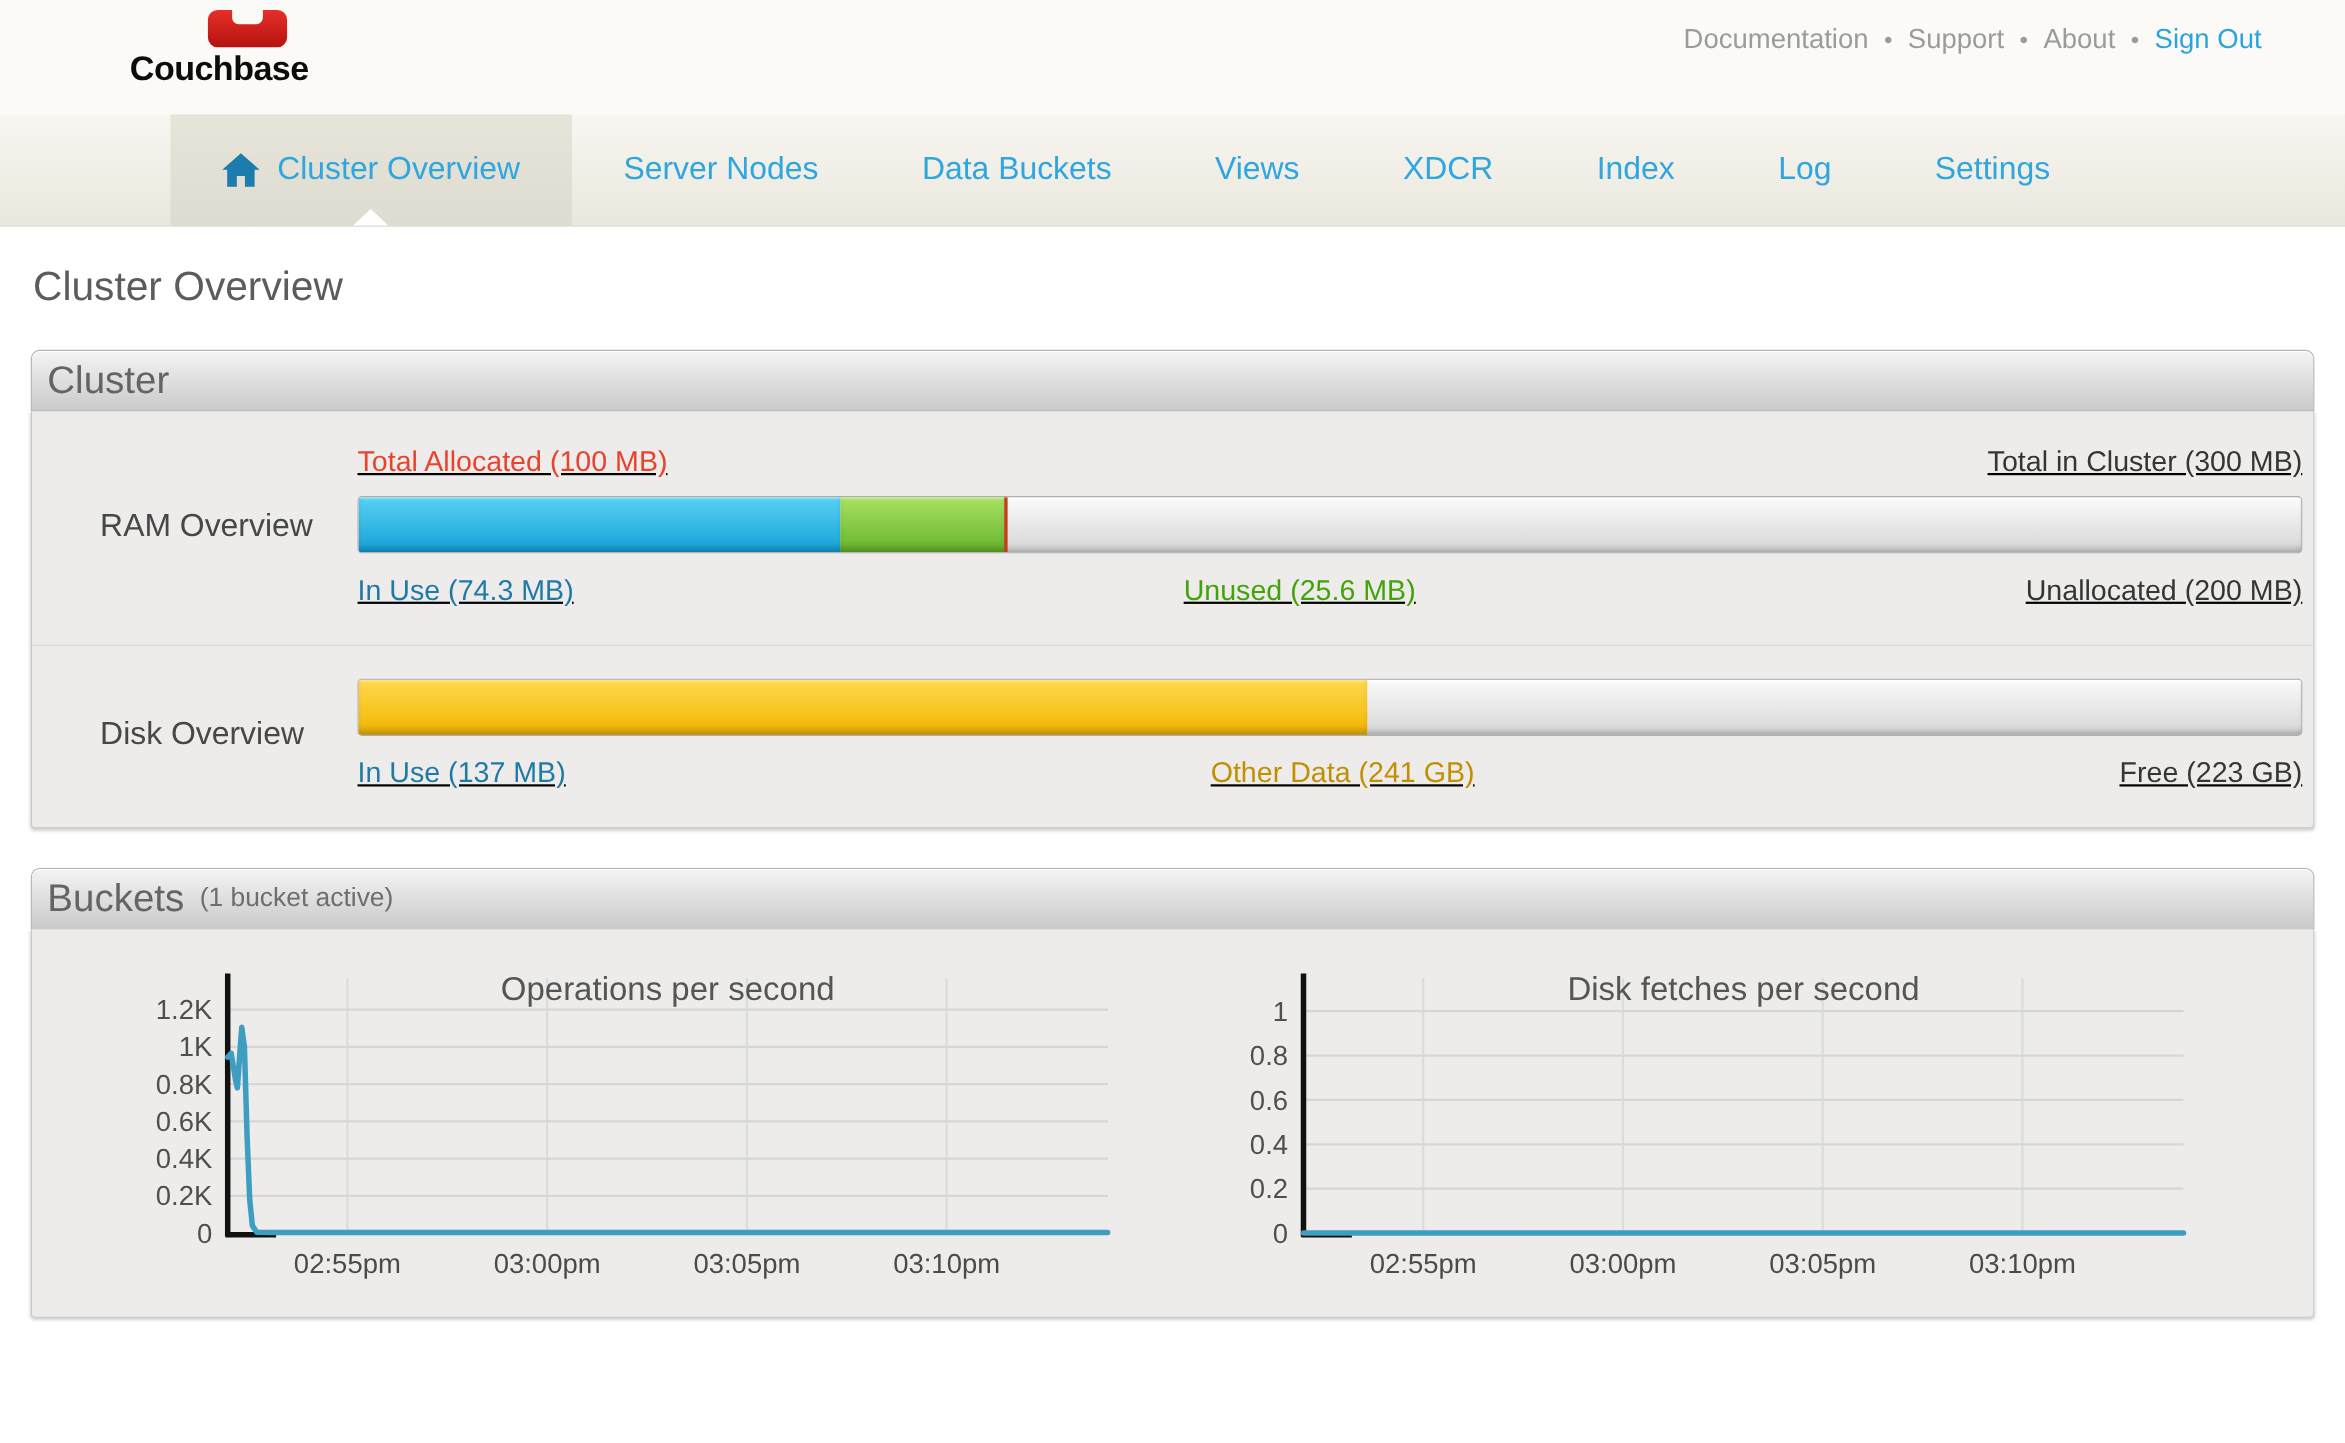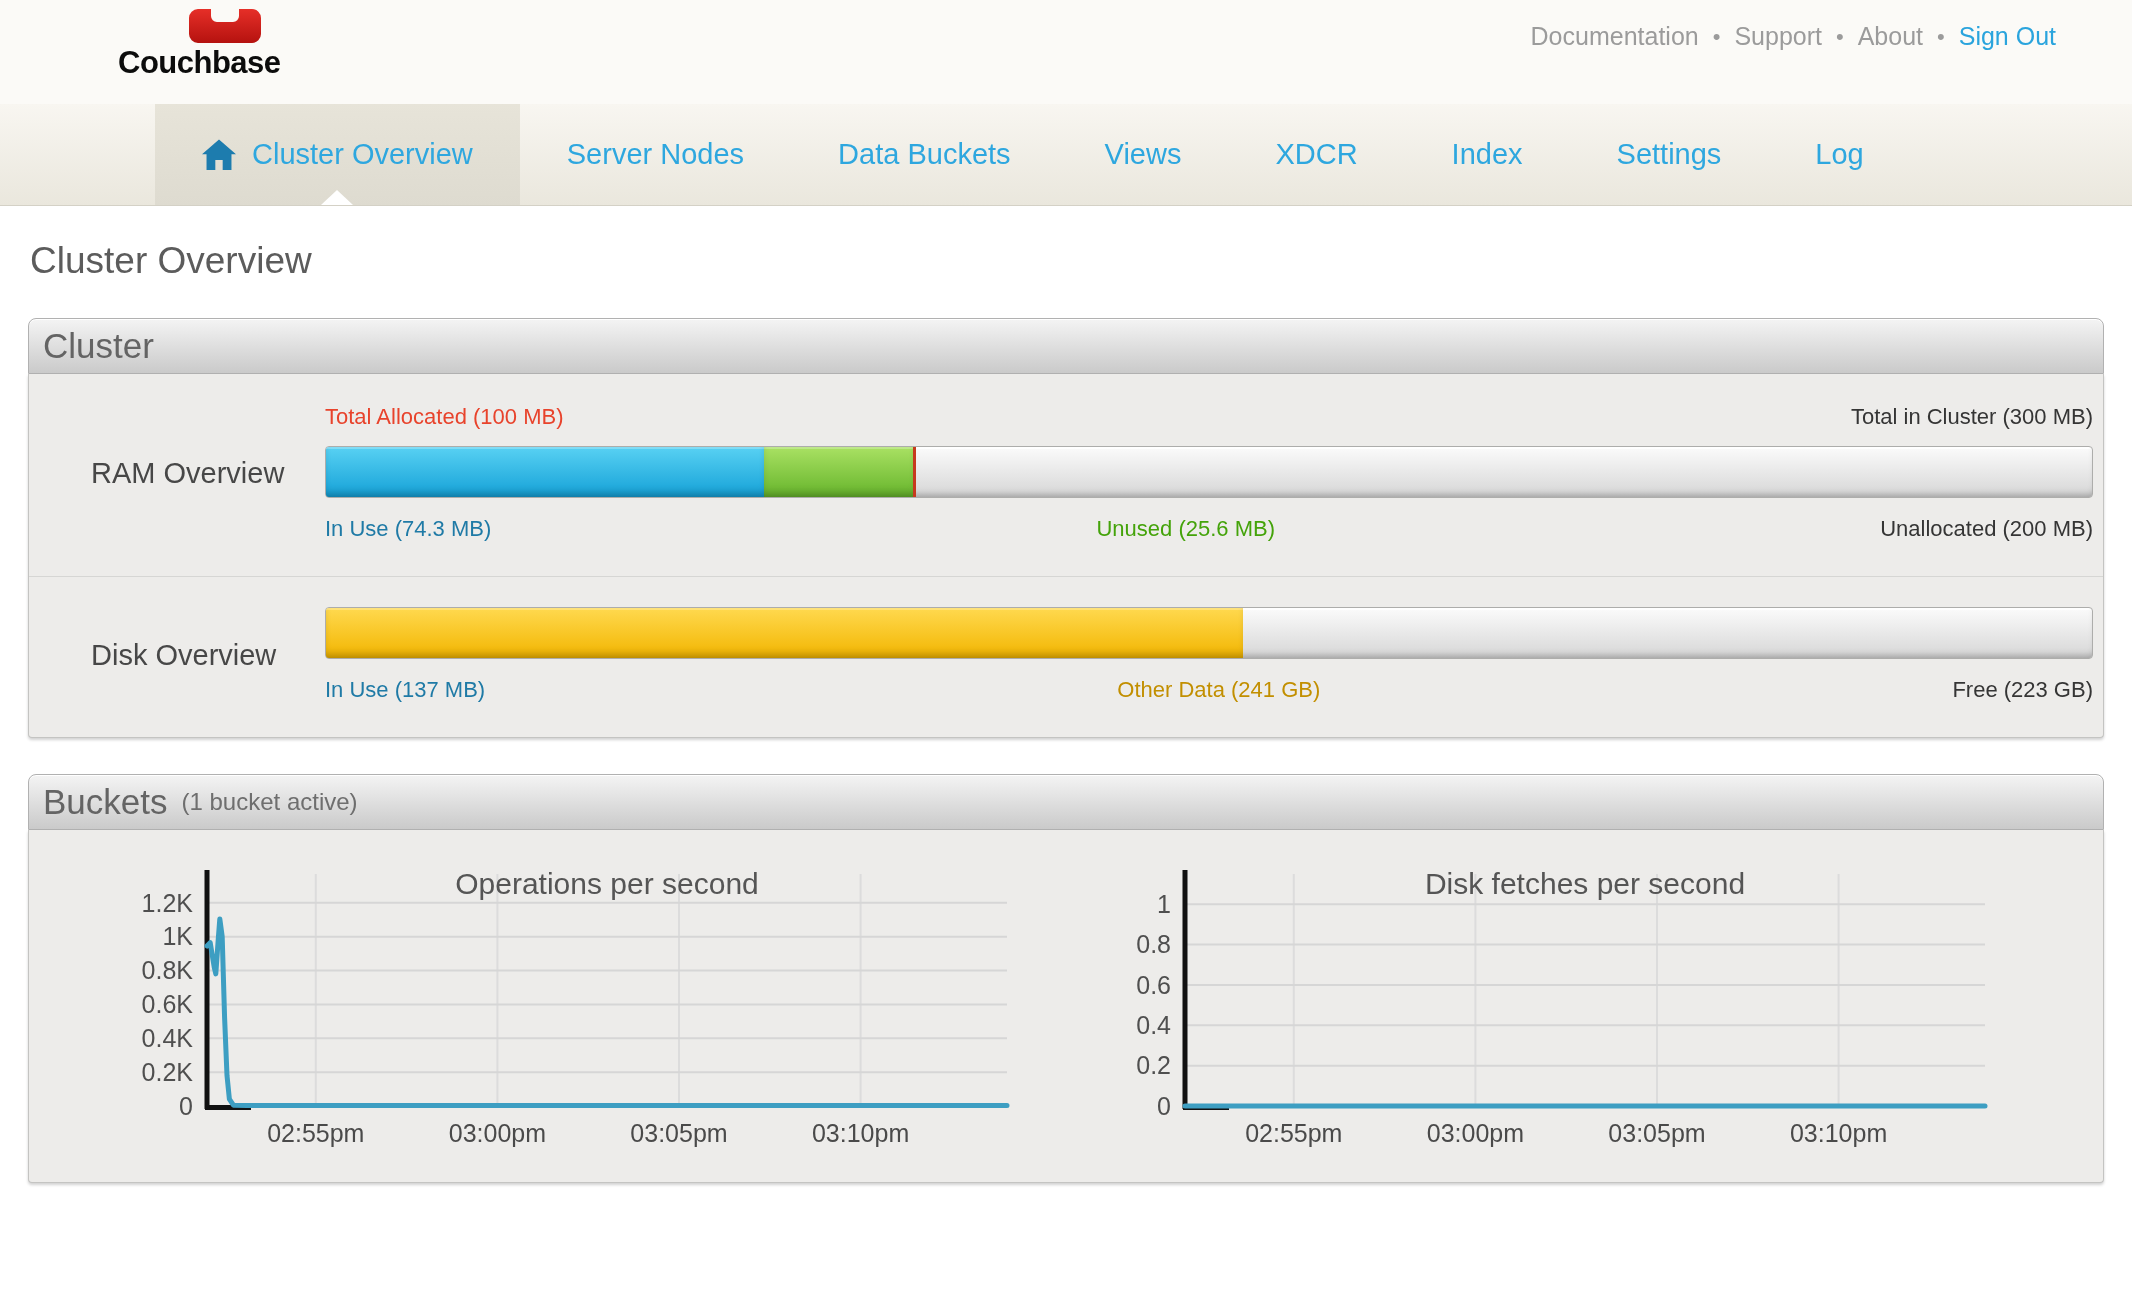--- a/index.html
+++ b/index.html
@@ -46,21 +46,21 @@
   .panel-body {
     background:#edecea; border:1px solid #c4c4c2; border-top:none;
     border-radius:0 0 4px 4px;
     box-shadow:0 2px 3px rgba(0,0,0,0.18);
   }
 
   
   .usage-row { display:grid; grid-template-columns:296px 1fr; padding:30px 10px 34px 0; }
   .usage-row + .usage-row { border-top:1px solid #d6d6d4; }
   .usage-name { align-self:center; padding-left:62px; font-size:29px; color:#474747; }
-  .usage-labels { display:flex; justify-content:space-between; align-items:baseline; font-size:22px; }
+  .usage-labels { display:flex; justify-content:space-between; align-items:baseline; font-size:26px;text-decoration:underline; }
   .usage-labels.top { margin-bottom:16px; }
   .usage-labels.bottom { margin-top:18px; }
   .lbl-red   { color:#e8432c; }
   .lbl-dark  { color:#353535; }
   .lbl-blue  { color:#1f7aa6; }
   .lbl-green { color:#44a30a; }
   .lbl-amber { color:#c28f00; }
 
   .bar-track {
     position:relative; height:52px; display:flex; overflow:hidden;
@@ -121,24 +121,24 @@
     <div class="nav-item">
       <span>Views</span>
     </div>
     <div class="nav-item">
       <span>XDCR</span>
     </div>
     <div class="nav-item">
       <span>Index</span>
     </div>
     <div class="nav-item">
+      <span>Log</span>
+    </div>
+    <div class="nav-item">
       <span>Settings</span>
-    </div>
-    <div class="nav-item">
-      <span>Log</span>
     </div>
   </div>
 
 <div class="page-title">Cluster Overview</div>
 
 <div class="panel">
   <div class="panel-header">
     <span>Cluster</span>
   </div>
   <div class="panel-body">

